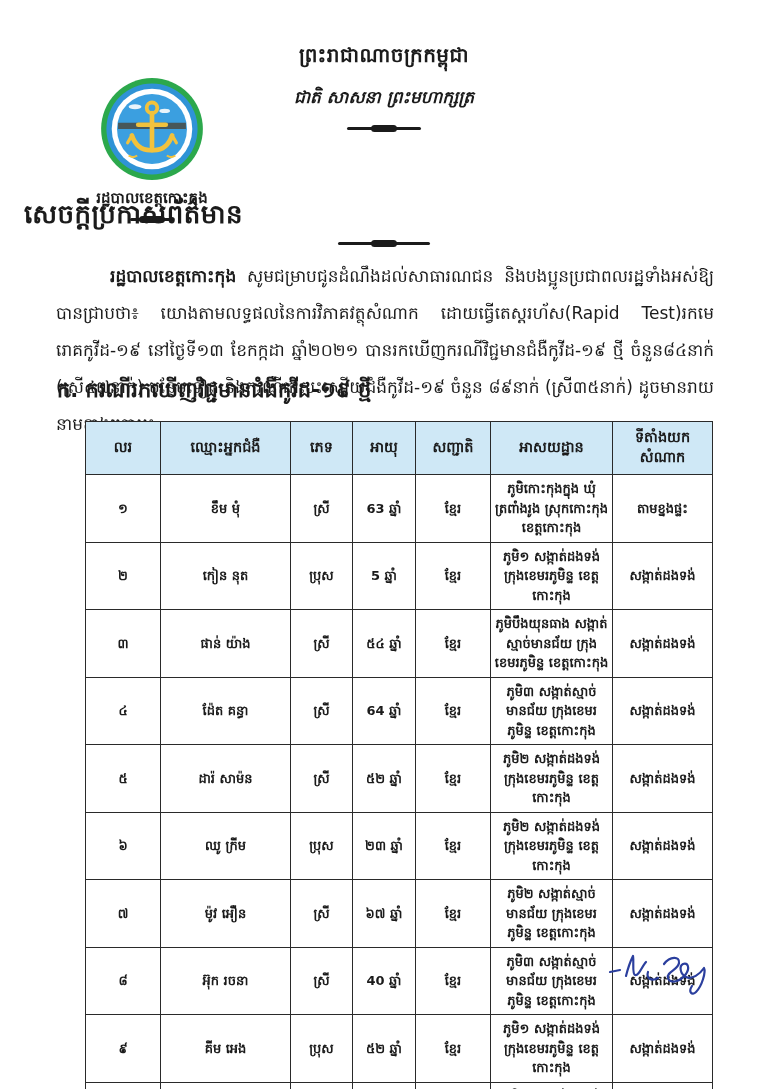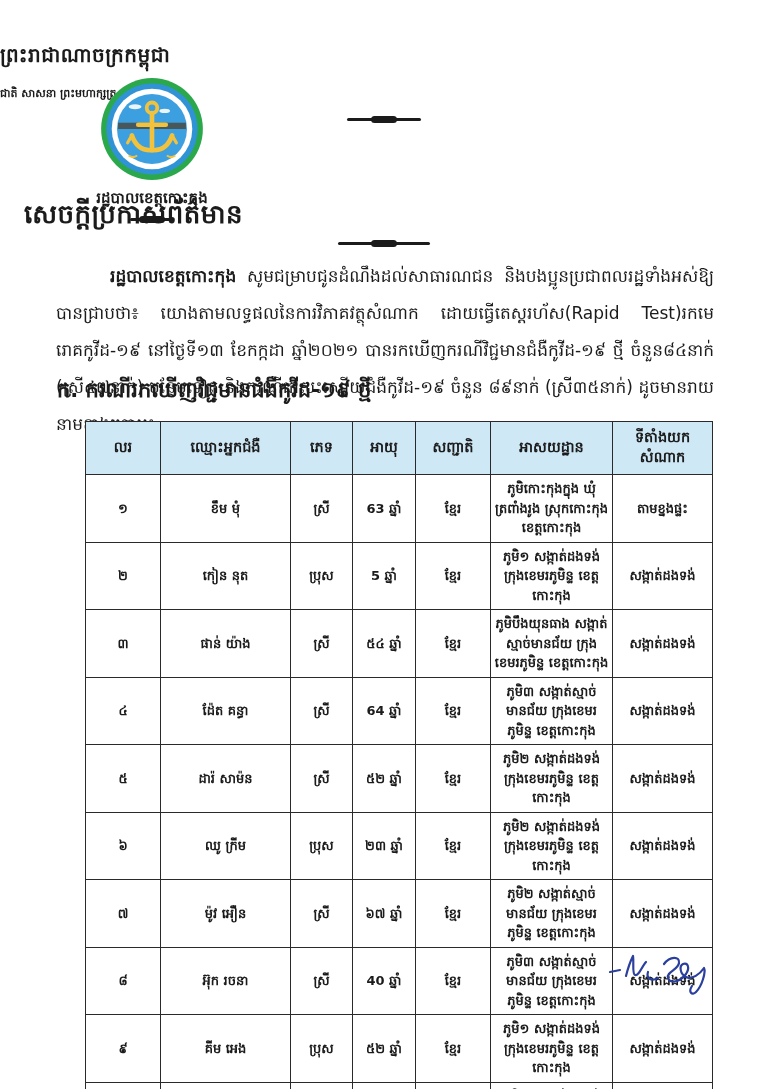--- a/index.html
+++ b/index.html
@@ -8,23 +8,24 @@
     width:768px;height:1089px;
     margin:0 auto;
     background:#ffffff;
     font-family:"DejaVu Sans","Liberation Sans",sans-serif;
     color:#1b1b1b;
     overflow:hidden;
   }
   
   .kingdom{
     position:absolute;top:42px;left:0;right:0;
+    text-align:center;
   }
   .kingdom-l1{font-size:20px;font-weight:bold;letter-spacing:.5px;}
-  .kingdom-l2{font-size:11px;font-weight:bold;margin-top:14px;}
+  .kingdom-l2{font-size:17px;font-weight:bold;margin-top:14px;font-style:italic;}
   .tassel{
     position:relative;height:3px;background:#1b1b1b;border-radius:2px;
   }
   .tassel::after{
     content:"";position:absolute;left:50%;top:-2px;transform:translateX(-50%);
     width:26px;height:7px;background:#1b1b1b;border-radius:4px;
   }
   .tassel-kingdom{width:74px;margin:16px auto 0 auto;}
   .seal-block{
     position:absolute;top:76px;left:86px;width:132px;text-align:center;

